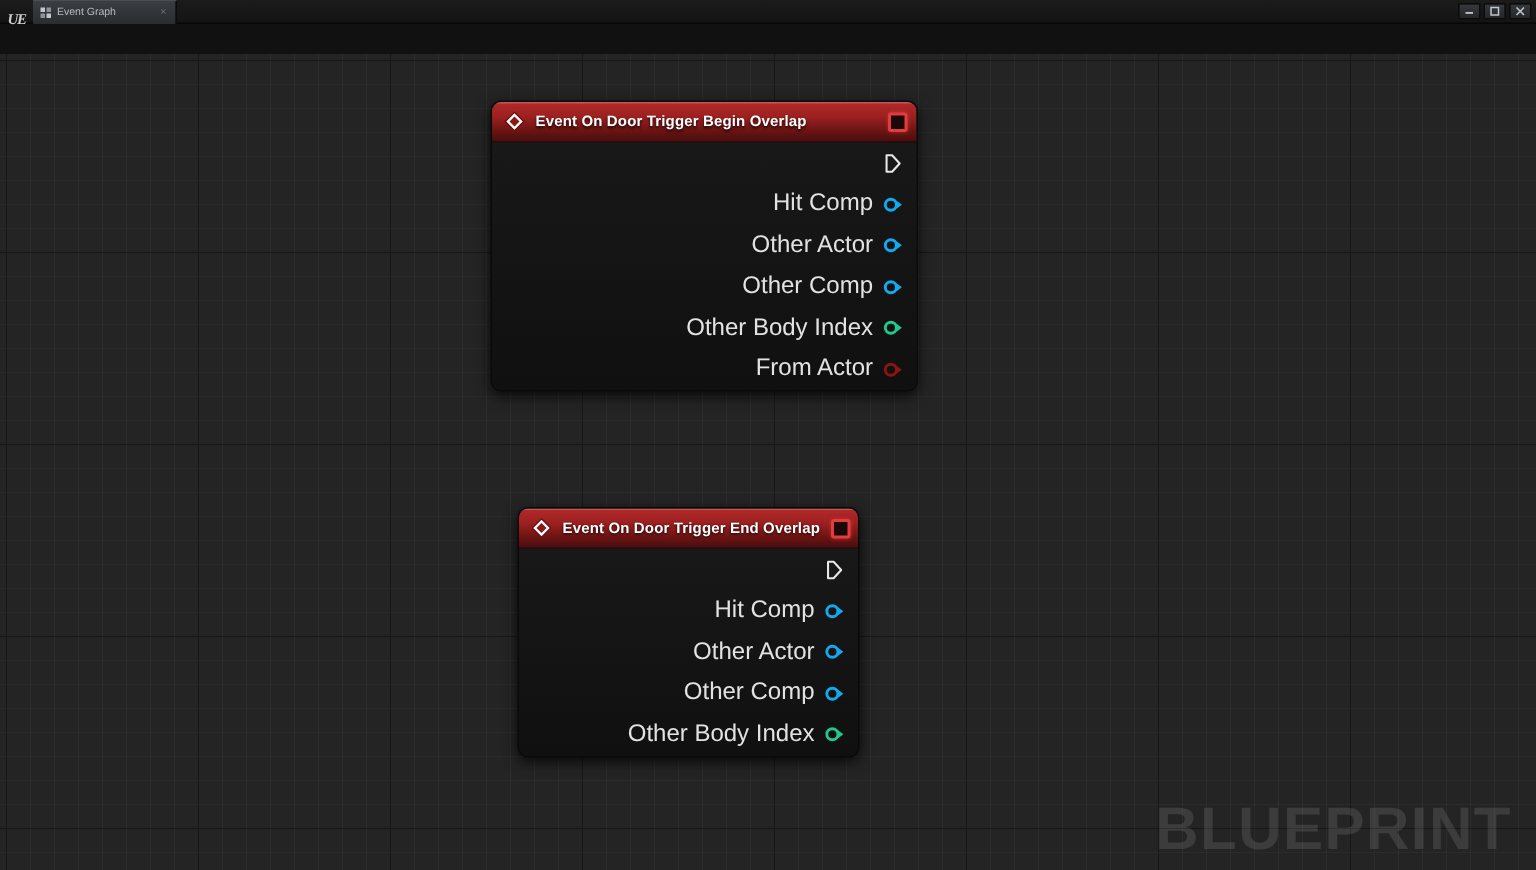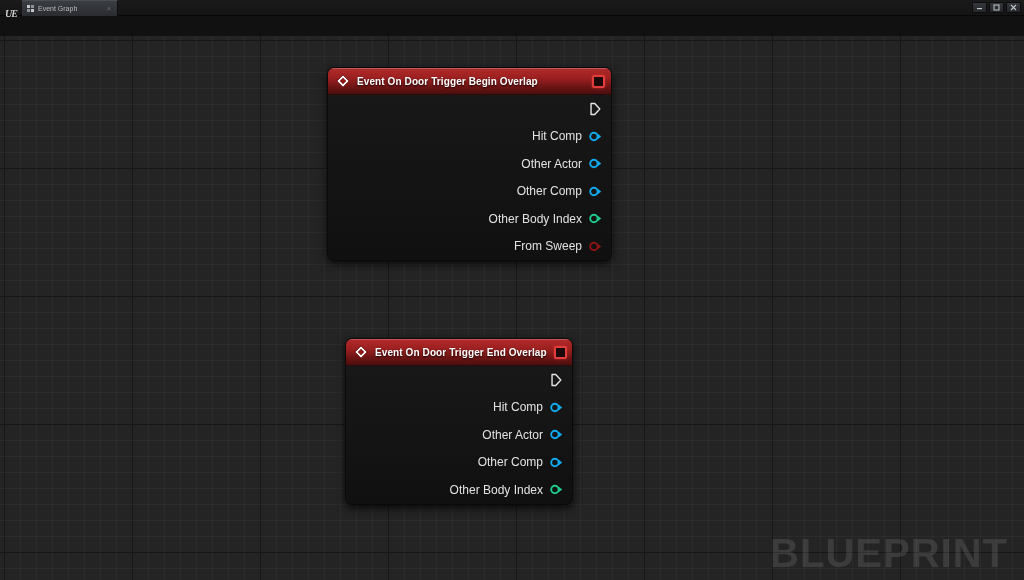--- a/index.html
+++ b/index.html
@@ -231,21 +231,21 @@
   .pin-row {
     display: flex;
     align-items: center;
     justify-content: flex-end;
     gap: 7px;
     height: 27.5px;
     padding-right: 9px;
   }
   .pin-label {
     color: #e2e2e2;
-    font-size: 12px;
+    font-size: 16px;
     white-space: nowrap;
   }
   .pin-exec {
     width: 13px; height: 14px;
     flex: none;
     display: block;
   }
   .pin-data {
     width: 13px; height: 11px;
     flex: none;
@@ -346,21 +346,21 @@
           <div class="pin-row">
             <span class="pin-label">Other Body Index</span>
             <span style="display: flex;">
               <svg class="pin-data" viewBox="0 0 14 11">
                 <circle cx="5.3" cy="5.5" r="4.0" fill="none" stroke="#1ec98b" stroke-width="2.1"></circle>
                 <path d="M9.4,2.6 L13.2,5.5 L9.4,8.4 Z" fill="#1ec98b"></path>
               </svg>
             </span>
           </div>
           <div class="pin-row">
-            <span class="pin-label">From Sweep</span>
+            <span class="pin-label">From Actor</span>
             <span style="display: flex;">
               <svg class="pin-data" viewBox="0 0 14 11">
                 <circle cx="5.3" cy="5.5" r="4.0" fill="none" stroke="#8b1414" stroke-width="2.1"></circle>
                 <path d="M9.4,2.6 L13.2,5.5 L9.4,8.4 Z" fill="#8b1414"></path>
               </svg>
             </span>
           </div>
         </div>
       </div>
       <div class="node" style="left: 345px; top: 302px; width: 228px;">

